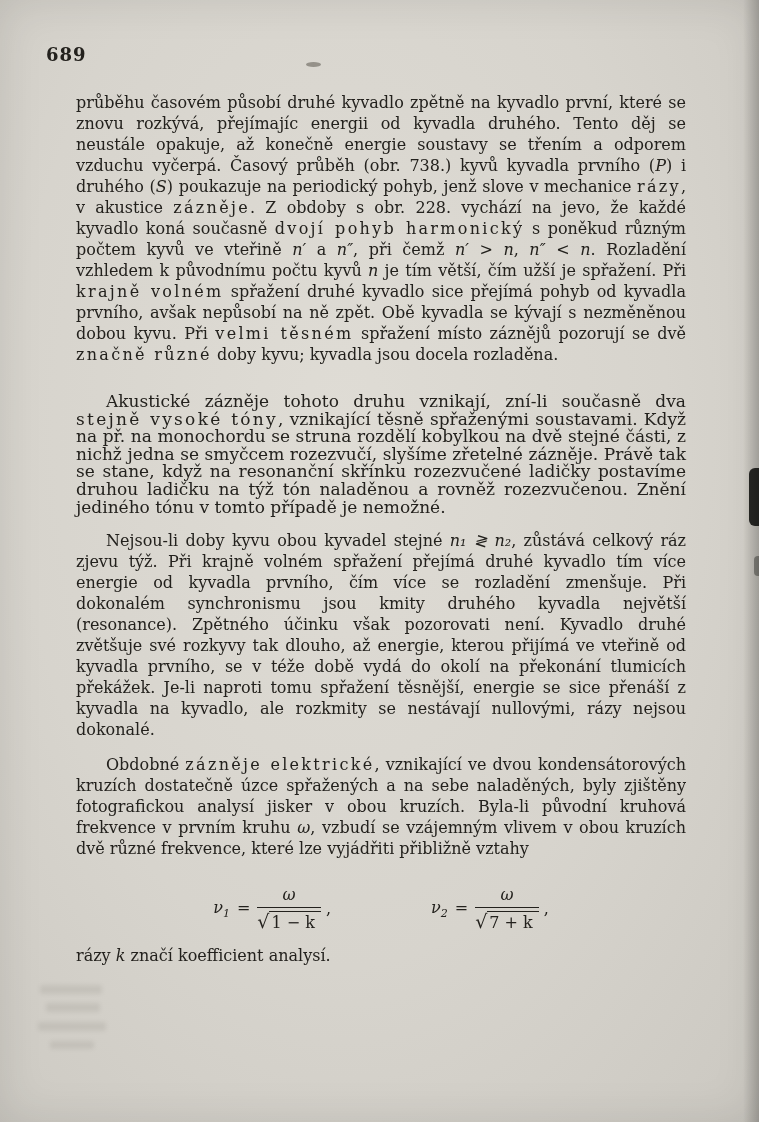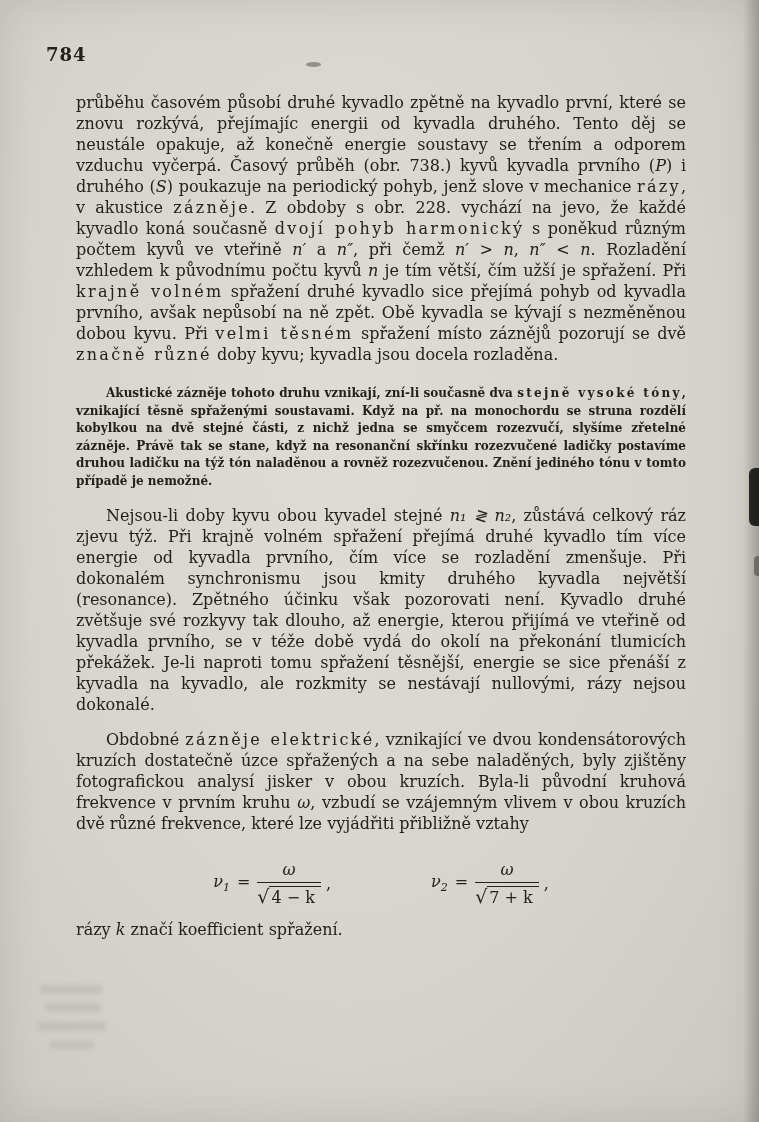--- a/index.html
+++ b/index.html
@@ -18,21 +18,21 @@
     position: absolute; top: 44px; left: 46px;
     font-size: 18px; font-weight: bold; letter-spacing: 1px;
   }
   .text-block {
     position: absolute; top: 92px; left: 76px; width: 610px;
     font-size: 16px; line-height: 21px;
     text-align: justify;
   }
   .para { margin: 0; }
   .para.indent { text-indent: 30px; margin-top: 14px; }
-  .para.small { font-size: 12px; line-height: 17.6px; margin-top: 20px; font-weight: bold; }
+  .para.small { font-size: 17px; line-height: 17.6px; margin-top: 28px; }
   .para.closing { margin-top: 8px; }
   .spaced { letter-spacing: 2.3px; }
   .ital { font-style: italic; }
   
   .equations {
     display: flex; justify-content: center; gap: 100px;
     margin: 26px 0 12px; font-size: 16px; line-height: 1.2;
     text-align: left; text-indent: 0;
   }
   .equation { display: inline-flex; align-items: center; }
@@ -67,63 +67,63 @@
   .g1 { left: 40px; top: 985px;  width: 62px; height: 9px; }
   .g2 { left: 46px; top: 1003px; width: 54px; height: 9px; }
   .g3 { left: 38px; top: 1022px; width: 68px; height: 9px; }
   .g4 { left: 50px; top: 1041px; width: 44px; height: 8px; }
 </style>
 </head>
 <body>
 
 <div class="page">
 
-  <div class="page-number">784</div>
+  <div class="page-number">689</div>
 
   <div class="smudge-top"></div>
 
   <div class="text-block">
 
     <div>
         <p class="para first"><span>průběhu časovém působí druhé kyvadlo zpětně na kyvadlo první, které se znovu rozkývá, přejímajíc energii od kyvadla druhého. Tento děj se neustále opakuje, až konečně energie soustavy se třením a odporem vzduchu vyčerpá. Časový průběh (obr. 738.) kyvů kyvadla prvního (</span><span class="ital">P</span><span>) i druhého (</span><span class="ital">S</span><span>) poukazuje na periodický pohyb, jenž slove v mechanice </span><span class="spaced">rázy</span><span>, v akustice </span><span class="spaced">zázněje</span><span>. Z obdoby s obr. 228. vychází na jevo, že každé kyvadlo koná současně </span><span class="spaced">dvojí pohyb harmonický</span><span> s poněkud různým počtem kyvů ve vteřině </span><span class="ital">n′</span><span> a </span><span class="ital">n″</span><span>, při čemž </span><span class="ital">n′ &gt; n</span><span>, </span><span class="ital">n″ &lt; n</span><span>. Rozladění vzhledem k původnímu počtu kyvů </span><span class="ital">n</span><span> je tím větší, čím užší je spřažení. Při </span><span class="spaced">krajně volném</span><span> spřažení druhé kyvadlo sice přejímá pohyb od kyvadla prvního, avšak nepůsobí na ně zpět. Obě kyvadla se kývají s nezměněnou dobou kyvu. Při </span><span class="spaced">velmi těsném</span><span> spřažení místo záznějů pozorují se dvě </span><span class="spaced">značně různé</span><span> doby kyvu; kyvadla jsou docela rozladěna.</span></p>
         <p class="para indent small"><span>Akustické zázněje tohoto druhu vznikají, zní-li současně dva </span><span class="spaced">stejně vysoké tóny</span><span>, vznikající těsně spřaženými soustavami. Když na př. na monochordu se struna rozdělí kobylkou na dvě stejné části, z nichž jedna se smyčcem rozezvučí, slyšíme zřetelné zázněje. Právě tak se stane, když na resonanční skřínku rozezvučené ladičky postavíme druhou ladičku na týž tón naladěnou a rovněž rozezvučenou. Znění jediného tónu v tomto případě je nemožné.</span></p>
         <p class="para indent"><span>Nejsou-li doby kyvu obou kyvadel stejné </span><span class="ital">n₁ ≷ n₂</span><span>, zůstává celkový ráz zjevu týž. Při krajně volném spřažení přejímá druhé kyvadlo tím více energie od kyvadla prvního, čím více se rozladění zmenšuje. Při dokonalém synchronismu jsou kmity druhého kyvadla největší (resonance). Zpětného účinku však pozorovati není. Kyvadlo druhé zvětšuje své rozkyvy tak dlouho, až energie, kterou přijímá ve vteřině od kyvadla prvního, se v téže době vydá do okolí na překonání tlumicích překážek. Je-li naproti tomu spřažení těsnější, energie se sice přenáší z kyvadla na kyvadlo, ale rozkmity se nestávají nullovými, rázy nejsou dokonalé.</span></p>
         <p class="para indent"><span>Obdobné </span><span class="spaced">zázněje elektrické</span><span>, vznikající ve dvou kondensátorových kruzích dostatečně úzce spřažených a na sebe naladěných, byly zjištěny fotografickou analysí jisker v obou kruzích. Byla-li původní kruhová frekvence v prvním kruhu </span><span class="ital">ω</span><span>, vzbudí se vzájemným vlivem v obou kruzích dvě různé frekvence, které lze vyjádřiti přibližně vztahy</span></p>
       </div>
 
     <div class="equations">
 
       <span class="equation">
         <span class="eq-lhs"><span>ν</span><sub>1</sub><span class="eq-sign">=</span></span>
         <span class="frac">
           <span class="num">ω</span>
           <span class="den">
               <span class="sqrt-sign">√</span>
-              <span class="radicand">4 − k</span>
+              <span class="radicand">1 − k</span>
             </span>
         </span>
         <span class="eq-tail">,</span>
       </span>
 
       <span class="equation">
         <span class="eq-lhs"><span>ν</span><sub>2</sub><span class="eq-sign">=</span></span>
         <span class="frac">
           <span class="num">ω</span>
           <span class="den">
               <span class="sqrt-sign">√</span>
               <span class="radicand">7 + k</span>
             </span>
         </span>
         <span class="eq-tail">,</span>
       </span>
 
     </div>
 
     <div>
-        <p class="para closing"><span>rázy </span><span class="ital">k</span><span> značí koefficient spřažení.</span></p>
+        <p class="para closing"><span>rázy </span><span class="ital">k</span><span> značí koefficient analysí.</span></p>
       </div>
 
   </div>
 
   <div class="blot"></div>
   <div class="blot2"></div>
   <div class="ghost g1"></div>
   <div class="ghost g2"></div>
   <div class="ghost g3"></div>
   <div class="ghost g4"></div>

